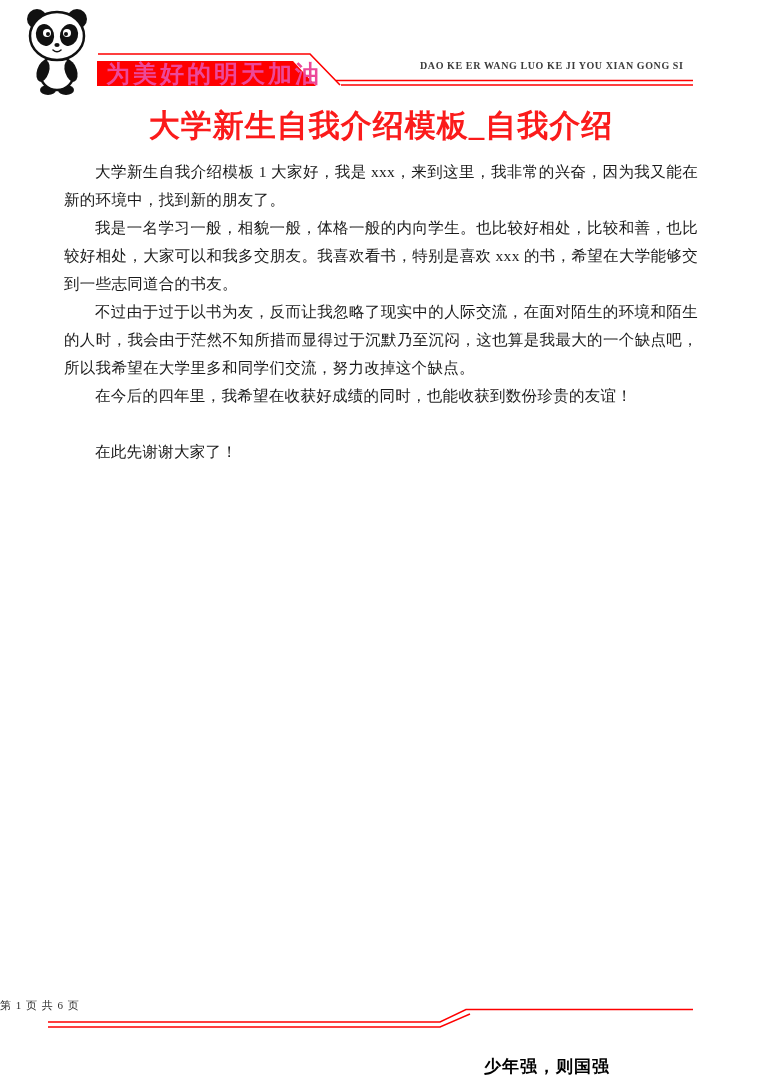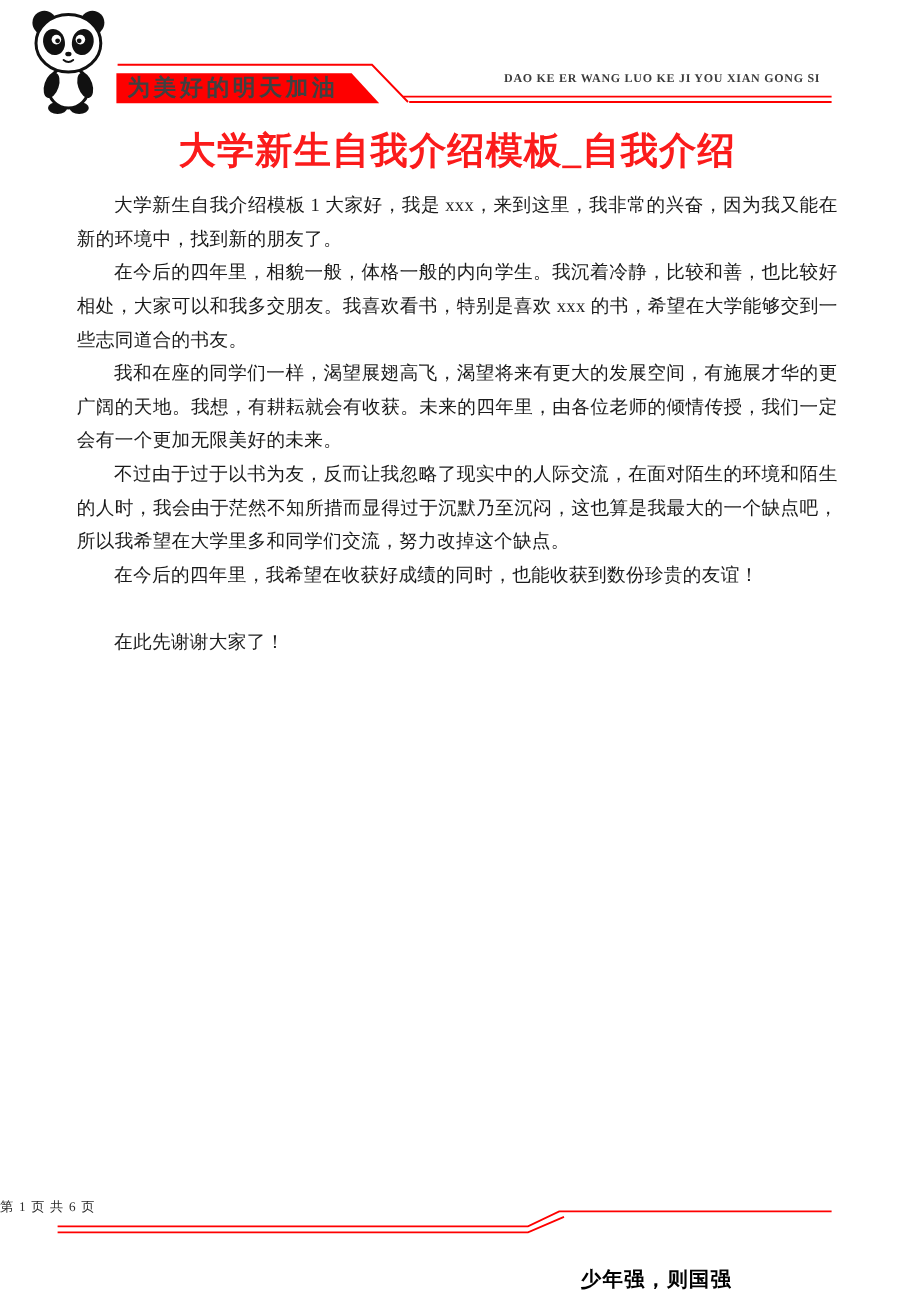--- a/index.html
+++ b/index.html
@@ -16,21 +16,21 @@
     position: absolute; left: 24px; top: 6px;
     width: 66px; height: 92px;
   }
   .header-lines {
     position: absolute; left: 0; top: 40px;
     width: 762px; height: 60px;
   }
   .banner-text {
     position: absolute; left: 106px; top: 62px;
     width: 200px; height: 24px; line-height: 24px;
-    color: #404040; font-weight: bold; font-size: 19px;
+    color: #ec4899; font-weight: bold; font-size: 24px;
     letter-spacing: 3px; white-space: nowrap;
     font-family: "Liberation Sans", "DejaVu Sans", sans-serif;
   }
   .company-text {
     position: absolute; left: 420px; top: 60px;
     width: 250px; text-align: center;
     font-size: 10px; letter-spacing: 0.6px;
     color: #3c3c3c; white-space: nowrap;
     font-family: "Liberation Serif", "DejaVu Serif", serif;
     font-weight: bold;
@@ -109,22 +109,21 @@
     <line x1="341" y1="45" x2="693" y2="45" stroke="#fe0000" stroke-width="1.6"></line>
   </svg>
 
   <div class="banner-text">为美好的明天加油</div>
   <div class="company-text">DAO KE ER WANG LUO KE JI YOU XIAN GONG SI</div>
 
   <div class="doc-title">大学新生自我介绍模板_自我介绍</div>
 
   <div class="doc-body">
       <p>大学新生自我介绍模板 1 大家好，我是 xxx，来到这里，我非常的兴奋，因为我又能在新的环境中，找到新的朋友了。</p>
-      <p>在今后的四年里，相貌一般，体格一般的内向学生。我沉着冷静，比较和善，也比较好相处，大家可以和我多交朋友。我喜欢看书，特别是喜欢 xxx 的书，希望在大学能够交到一些志同道合的书友。</p>
-      <p>我和在座的同学们一样，渴望展翅高飞，渴望将来有更大的发展空间，有施展才华的更广阔的天地。我想，有耕耘就会有收获。未来的四年里，由各位老师的倾情传授，我们一定会有一个更加无限美好的未来。</p>
+      <p>我是一名学习一般，相貌一般，体格一般的内向学生。也比较好相处，比较和善，也比较好相处，大家可以和我多交朋友。我喜欢看书，特别是喜欢 xxx 的书，希望在大学能够交到一些志同道合的书友。</p>
       <p>不过由于过于以书为友，反而让我忽略了现实中的人际交流，在面对陌生的环境和陌生的人时，我会由于茫然不知所措而显得过于沉默乃至沉闷，这也算是我最大的一个缺点吧，所以我希望在大学里多和同学们交流，努力改掉这个缺点。</p>
       <p>在今后的四年里，我希望在收获好成绩的同时，也能收获到数份珍贵的友谊！</p>
       <p class="empty">&nbsp;</p>
       <p>在此先谢谢大家了！</p>
     </div>
 
   <div class="page-info">第 1 页 共 6 页</div>
 
   <svg class="footer-lines" viewBox="0 0 762 45" aria-hidden="true">
     <path d="M48 22 L440 22 L466 9.5 L693 9.5" fill="none" stroke="#fe0000" stroke-width="1.5"></path>

